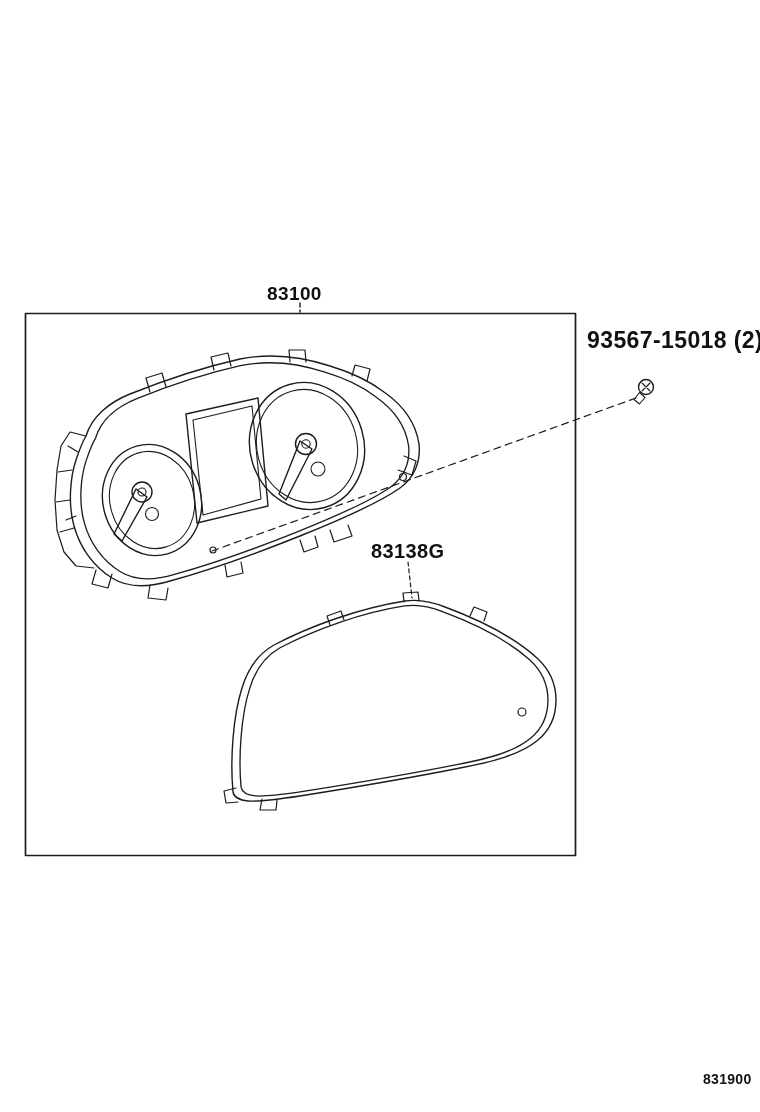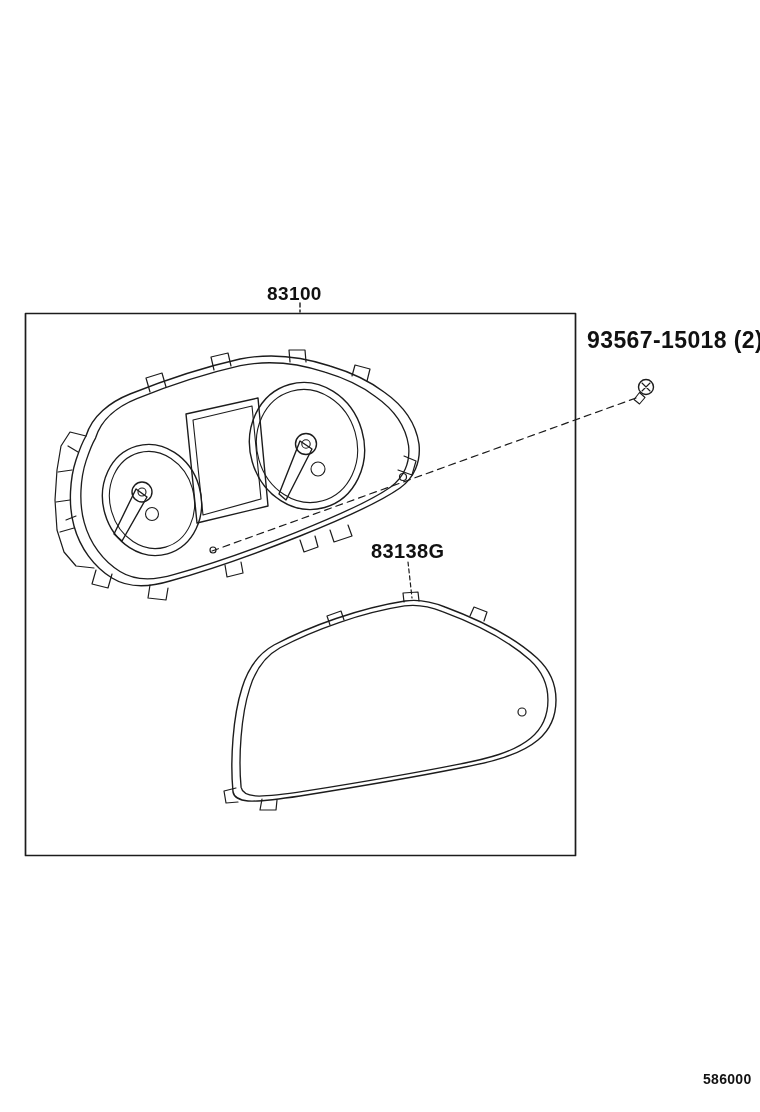--- a/index.html
+++ b/index.html
@@ -147,15 +147,15 @@
 
     </g>
   </svg>
 
   <div class="callout callout-cluster">83100</div>
 
   <div class="callout callout-screw">93567-15018 (2)</div>
 
   <div class="callout callout-lens">83138G</div>
 
-  <div class="diagram-number">586000</div>
+  <div class="diagram-number">831900</div>
 
 </div>
 
 </body></html>

